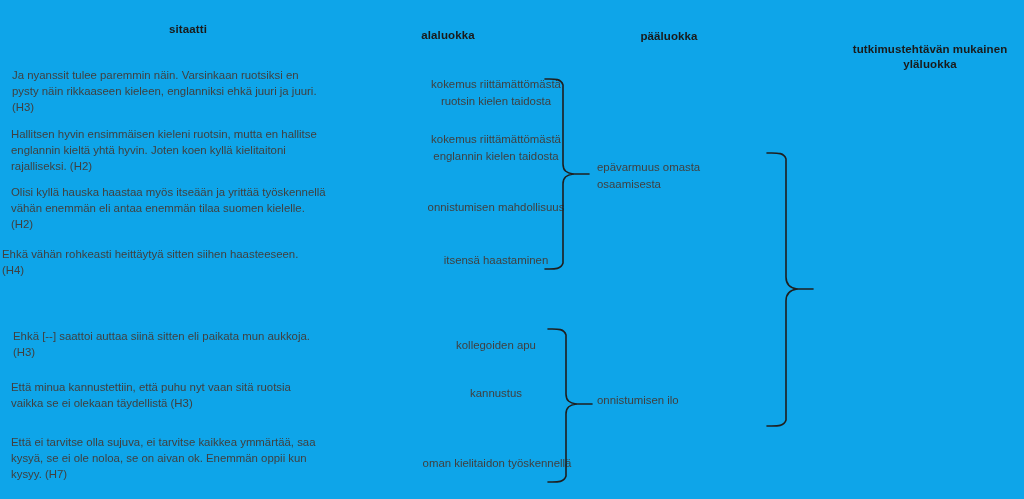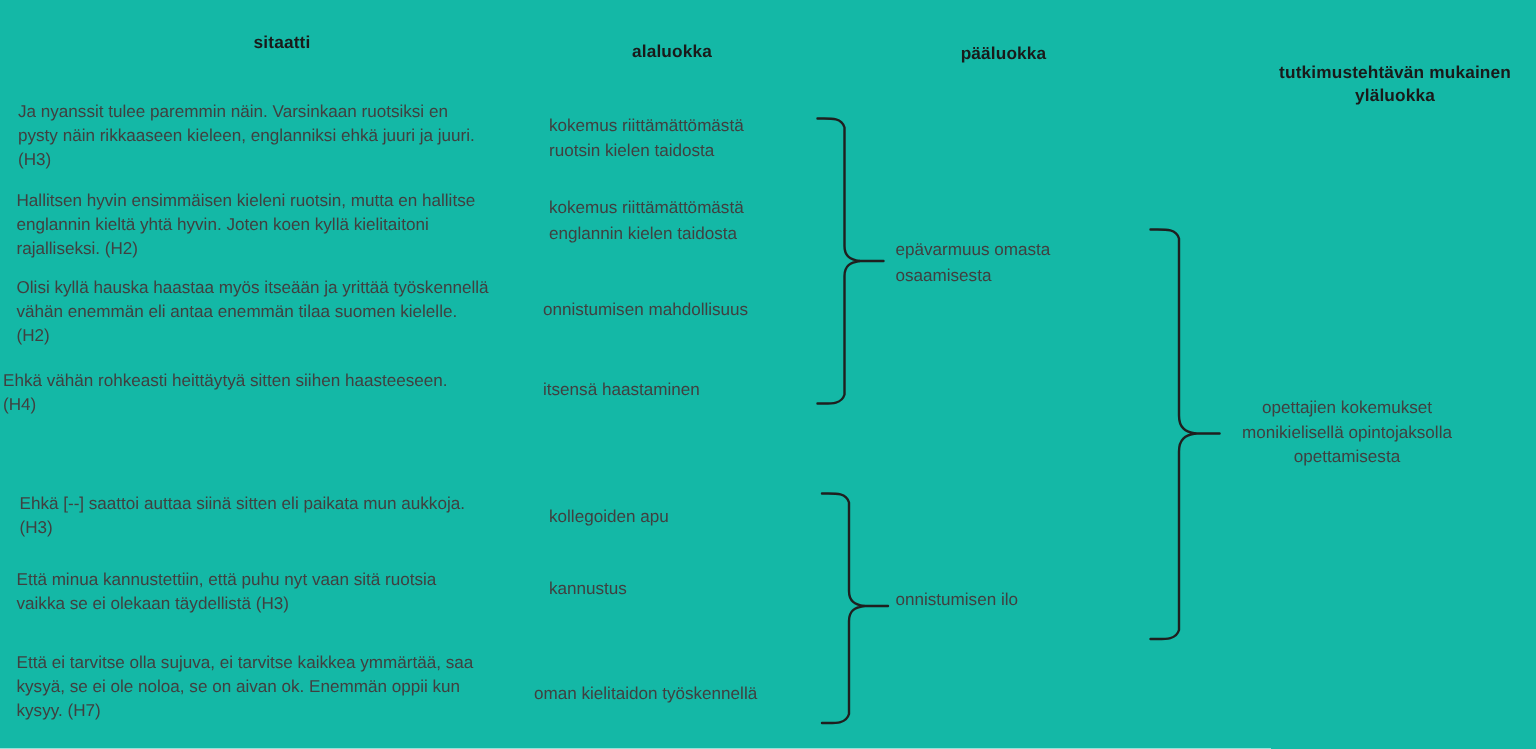--- a/index.html
+++ b/index.html
@@ -4,21 +4,21 @@
 <style>
   html, body {
     margin: 0;
     padding: 0;
     background: #ffffff;
   }
   #canvas {
     position: relative;
     width: 1024px;
     height: 499px;
-    background: #14b8a6;
+    background: #0ea5e9;
     font-family: "Liberation Sans", sans-serif;
     color: #3b3b3b;
     overflow: hidden;
     text-decoration: underline;
   }
 
   .col-header {
     position: absolute;
     font-weight: bold;
     font-size: 11.5px;
@@ -35,22 +35,23 @@
     color: #404040;
     text-align: left;
     white-space: pre-line;
   }
 
   .sub-cat {
     position: absolute;
     font-size: 11.4px;
     line-height: 16.5px;
     color: #404040;
-    text-align: left;
+    text-align: center;
     white-space: pre-line;
+    margin-left: 48px;
   }
 
   .main-cat {
     position: absolute;
     font-size: 11.4px;
     line-height: 16.5px;
     color: #404040;
     white-space: pre-line;
   }
 
@@ -163,17 +164,14 @@
                C 19 281, 11 280, 2 280" fill="none" stroke="#1f1f1f" stroke-width="1.6" stroke-linecap="round" stroke-linejoin="round"></path>
       <path d="M 32 143 L 48 143" fill="none" stroke="#1f1f1f" stroke-width="1.6" stroke-linecap="round"></path>
     </svg>
   </div>
 
   <div class="main-cat" style="left:597px; top:159px; width:146px;">epävarmuus omasta
 osaamisesta</div>
 
   <div class="main-cat" style="left:597px; top:392px; width:146px;">onnistumisen ilo</div>
 
-  <div class="upper-cat" style="left:803px; top:264px; width:190px;">opettajien kokemukset
-monikielisellä opintojaksolla
-opettamisesta</div>
 
 </div>
 
 </body></html>

